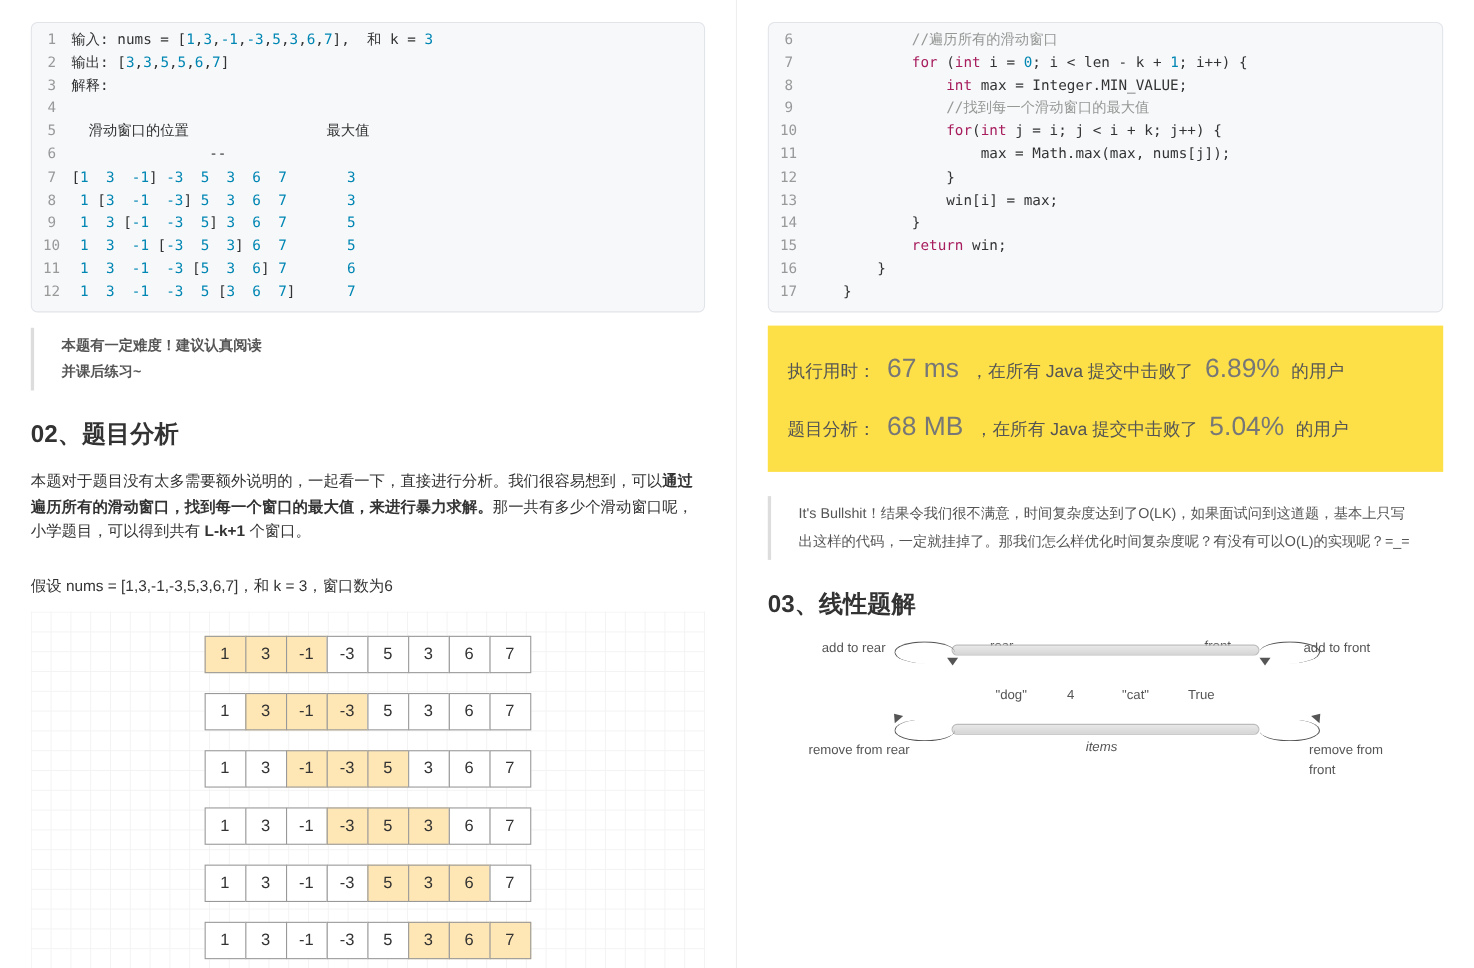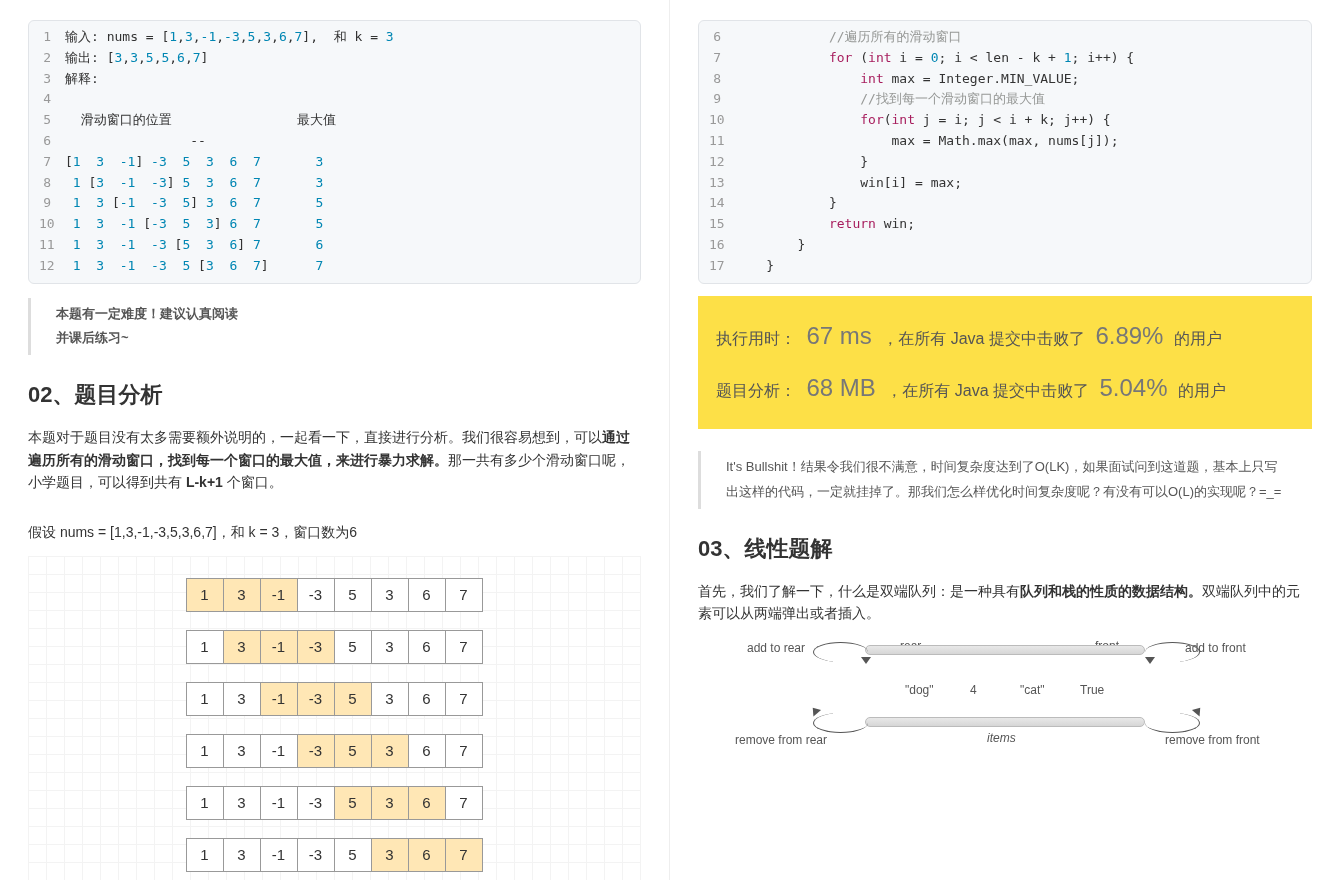--- a/index.html
+++ b/index.html
@@ -231,38 +231,35 @@
         <span class="result-big">5.04%</span>
         <span> 的用户</span>
       </div>
     </div>
 
     <blockquote>It's Bullshit！结果令我们很不满意，时间复杂度达到了O(LK)，如果面试问到这道题，基本上只写出这样的代码，一定就挂掉了。那我们怎么样优化时间复杂度呢？有没有可以O(L)的实现呢？=_=</blockquote>
 
     <h2>03、线性题解</h2>
 
 
-    <p>
-      <span>首先，我们了解一下，什么是双端队列：是一种具有</span><b>队列和栈的性质的数据结构。</b><span>双端队列中的元素可以从两端弹出或者插入。</span>
-    </p>
 
     <div class="deque-diagram">
       <div class="diag-label" style="top:-2px;left:155px;">rear</div>
       <div class="diag-label" style="top:-2px;left:350px;">front</div>
       <div class="deque-bar bar-top"></div>
       <div class="deque-bar bar-bot"></div>
       <div class="diag-label" style="top:42px;left:160px;">"dog"</div>
       <div class="diag-label" style="top:42px;left:225px;">4</div>
       <div class="diag-label" style="top:42px;left:275px;">"cat"</div>
       <div class="diag-label" style="top:42px;left:335px;">True</div>
       <div class="diag-label" style="top:90px;left:242px;font-style:italic;">items</div>
       <div class="diag-label" style="top:0px;left:2px;">add to rear</div>
       <div class="diag-label" style="top:0px;left:440px;">add to front</div>
       <div class="diag-label" style="top:92px;left:-10px;">remove from rear</div>
-      <div class="diag-label" style="top:92px;left:420px;">remove from front</div>
+      <div class="diag-label" style="top:92px;left:445px;">remove from front</div>
 
       <div class="curve curve-top" style="top:3px;left:68px;border-right:none;"></div>
       <div class="arrowhead" style="top:18px;left:116px;"></div>
       <div class="curve curve-top" style="top:3px;left:400px;border-left:none;"></div>
       <div class="arrowhead" style="top:18px;left:400px;"></div>
       <div class="curve" style="top:74px;left:68px;border-right:none;"></div>
       <div class="arrowhead arrowhead-up" style="top:68px;left:65px;transform:rotate(-40deg)"></div>
       <div class="curve" style="top:74px;left:400px;border-left:none;"></div>
       <div class="arrowhead arrowhead-up" style="top:68px;left:448px;transform:rotate(40deg)"></div>
     </div>

